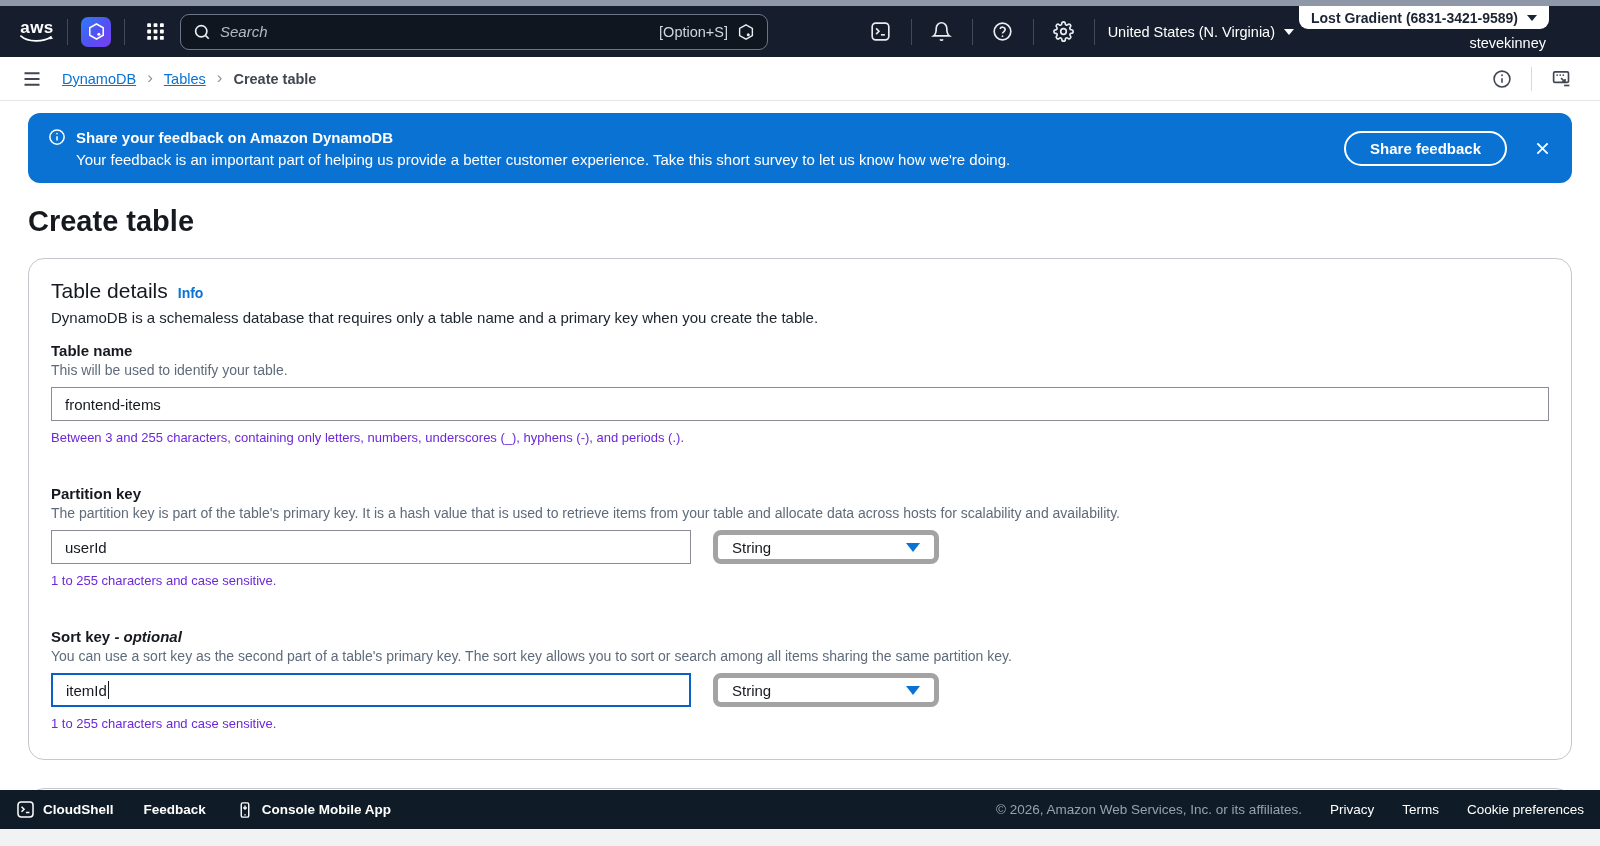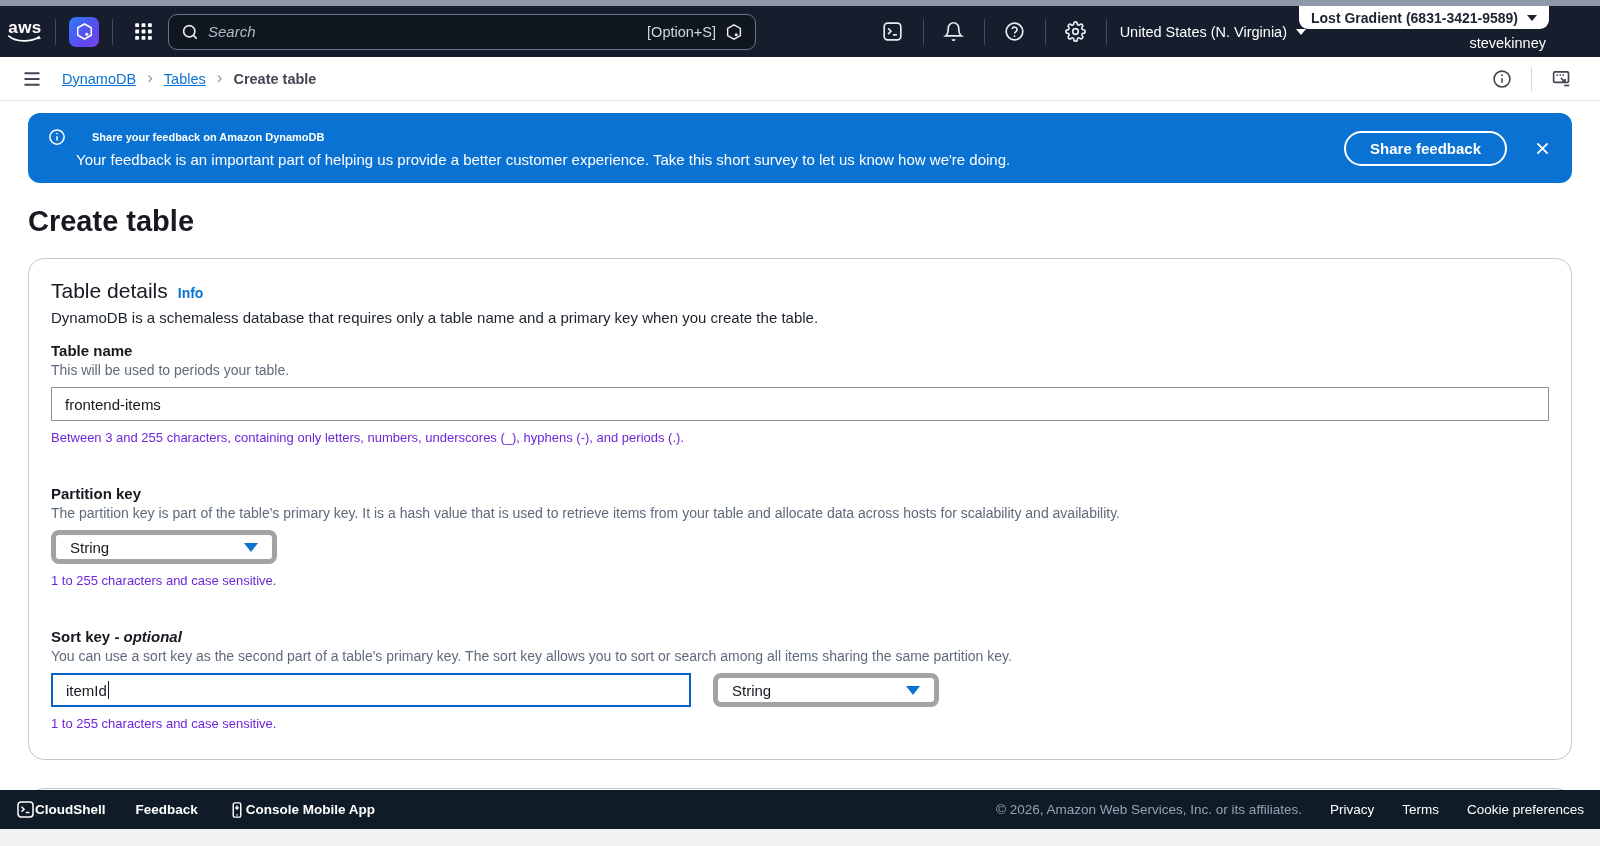--- a/index.html
+++ b/index.html
@@ -4,21 +4,21 @@
 <style>
   * { margin:0; padding:0; box-sizing:border-box; }
   html,body { width:1600px; height:846px; overflow:hidden; background:#fff;
     font-family:"Liberation Sans","DejaVu Sans",sans-serif; color:#16191f; }
   .screen { position:relative; width:1600px; height:846px; }
 
   
   .top-strip { height:6px; background:#8e98a8; }
 
   
-  .topbar { position:relative; height:51px; background:#161e2d; display:flex; align-items:center; padding:0 8px; }
+  .topbar { position:relative; height:51px; background:#161e2d; display:flex; align-items:center; padding:0 20px; }
   .vdiv { width:1px; height:26px; background:#3f4b5c; margin:0 13px; flex:0 0 auto; }
   .aws-logo { display:flex; flex-direction:column; align-items:center; color:#fff; cursor:pointer; }
   .aws-text { font-weight:bold; font-size:17px; letter-spacing:.5px; line-height:15px; }
   .icon-btn { background:none; border:none; display:flex; align-items:center; justify-content:center;
     width:34px; height:34px; color:#e9edf2; cursor:pointer; flex:0 0 auto; }
   .icon-btn svg { display:block; }
   .q-app { width:30px; height:30px; border-radius:7px; display:flex; align-items:center; justify-content:center;
     background:linear-gradient(135deg,#2e7cf6 0%,#5450f2 55%,#7b3ef0 100%); border:none; cursor:pointer; }
   .searchbar { margin-left:8px; width:588px; height:36px; border:1px solid #6b7687; border-radius:9px;
     background:#10161f; display:flex; align-items:center; padding:0 12px; gap:9px; }
@@ -43,21 +43,21 @@
   .crumb-link { color:#0972d3; text-decoration:underline; cursor:pointer; }
   .crumb-sep { color:#8c95a3; margin:0 11px; font-size:17px; line-height:1; transform:translateY(-1px); }
   .crumb-current { color:#414650; font-weight:bold; }
   .bc-right { margin-left:auto; display:flex; align-items:center; color:#414650; }
   .bc-right .vdiv { background:#d5d9dd; height:24px; margin:0 12px; }
 
   
   .banner { margin:12px 28px 0; height:70px; background:#0972d3; border-radius:12px; color:#fff;
     display:flex; align-items:center; padding:0 20px; }
   .banner-text { flex:1; }
-  .banner-row1 { display:flex; align-items:center; gap:26px; font-weight:bold; font-size:11px;text-align:right; }
+  .banner-row1 { display:flex; align-items:center; gap:10px; font-weight:bold; font-size:15px;text-align:right; }
   .banner-msg { margin:5px 0 0 28px; font-size:15px; }
   .banner-btn { height:35px; padding:0 24px; border:2px solid #fff; border-radius:18px; background:transparent;
     color:#fff; font-weight:bold; font-size:15px; font-family:inherit; cursor:pointer; margin-right:26px; white-space:nowrap; }
   .banner-close { background:none; border:none; color:#fff; cursor:pointer; display:flex; }
 
   
   h1.page-title { margin:22px 28px 0; font-size:29px; font-weight:bold; color:#16191f; }
   .card { margin:20px 28px 0; background:#fff; border:1px solid #c6c6cd; border-radius:16px; padding:20px 22px 28px; }
   .card-head { display:flex; align-items:baseline; gap:10px; }
   .card-head h2 { font-size:21px; font-weight:normal; color:#16191f; }
@@ -78,21 +78,21 @@
   .select { width:226px; height:34px; border:5px solid #a3a3a3; border-radius:8px; background:#fff;
     display:flex; align-items:center; justify-content:space-between; padding:0 14px; font-size:15px; cursor:pointer; }
   .tri { width:0; height:0; border-left:7px solid transparent; border-right:7px solid transparent; border-top:9px solid #0972d3; }
   .constraint { margin-top:9px; font-size:13px; color:#6d28d9; }
   .card-settings { margin-top:28px; height:110px; }
 
   
   footer { position:absolute; left:0; right:0; bottom:17px; height:39px; background:#0f1b26; z-index:5;
     display:flex; align-items:center; justify-content:space-between; padding:0 16px; color:#fff; }
   .f-left { display:flex; align-items:center; gap:30px; }
-  .f-item { display:flex; align-items:center; background:none; border:none; color:#fff;
+  .f-item { display:flex; align-items:center; gap:8px; background:none; border:none; color:#fff;
     font-size:13.5px; font-weight:bold; font-family:inherit; cursor:pointer; }
   .f-right { display:flex; align-items:center; gap:28px; font-size:13.5px; }
   .copyright { color:#95a2b3; }
   .f-link { color:#fff; text-decoration:none; cursor:pointer; }
   .bottom-strip { position:absolute; left:0; right:0; bottom:0; height:17px; background:#f1f2f4; }
 </style>
 </head>
 <body>
 
 <div class="screen">
@@ -248,29 +248,30 @@
 
     <section class="card">
       <div class="card-head">
         <h2>Table details</h2>
         <a class="info-link">Info</a>
       </div>
       <p class="card-desc">DynamoDB is a schemaless database that requires only a table name and a primary key when you create the table.</p>
 
       <div class="field">
         <label>Table name</label>
-        <p class="field-desc">This will be used to periods your table.</p>
+        <p class="field-desc">This will be used to identify your table.</p>
         <input class="text-input" value="frontend-items" style="">
         <p class="constraint">Between 3 and 255 characters, containing only letters, numbers, underscores (_), hyphens (-), and periods (.).</p>
       </div>
 
       <div class="field">
         <label>Partition key</label>
         <p class="field-desc">The partition key is part of the table's primary key. It is a hash value that is used to retrieve items from your table and allocate data across hosts for scalability and availability.</p>
         <div class="key-row">
+          <input class="text-input" value="userId" style="">
           <div class="select">
             <span>String</span>
             <span class="tri"></span>
           </div>
         </div>
         <p class="constraint">1 to 255 characters and case sensitive.</p>
       </div>
 
       <div class="field">
         <label>

